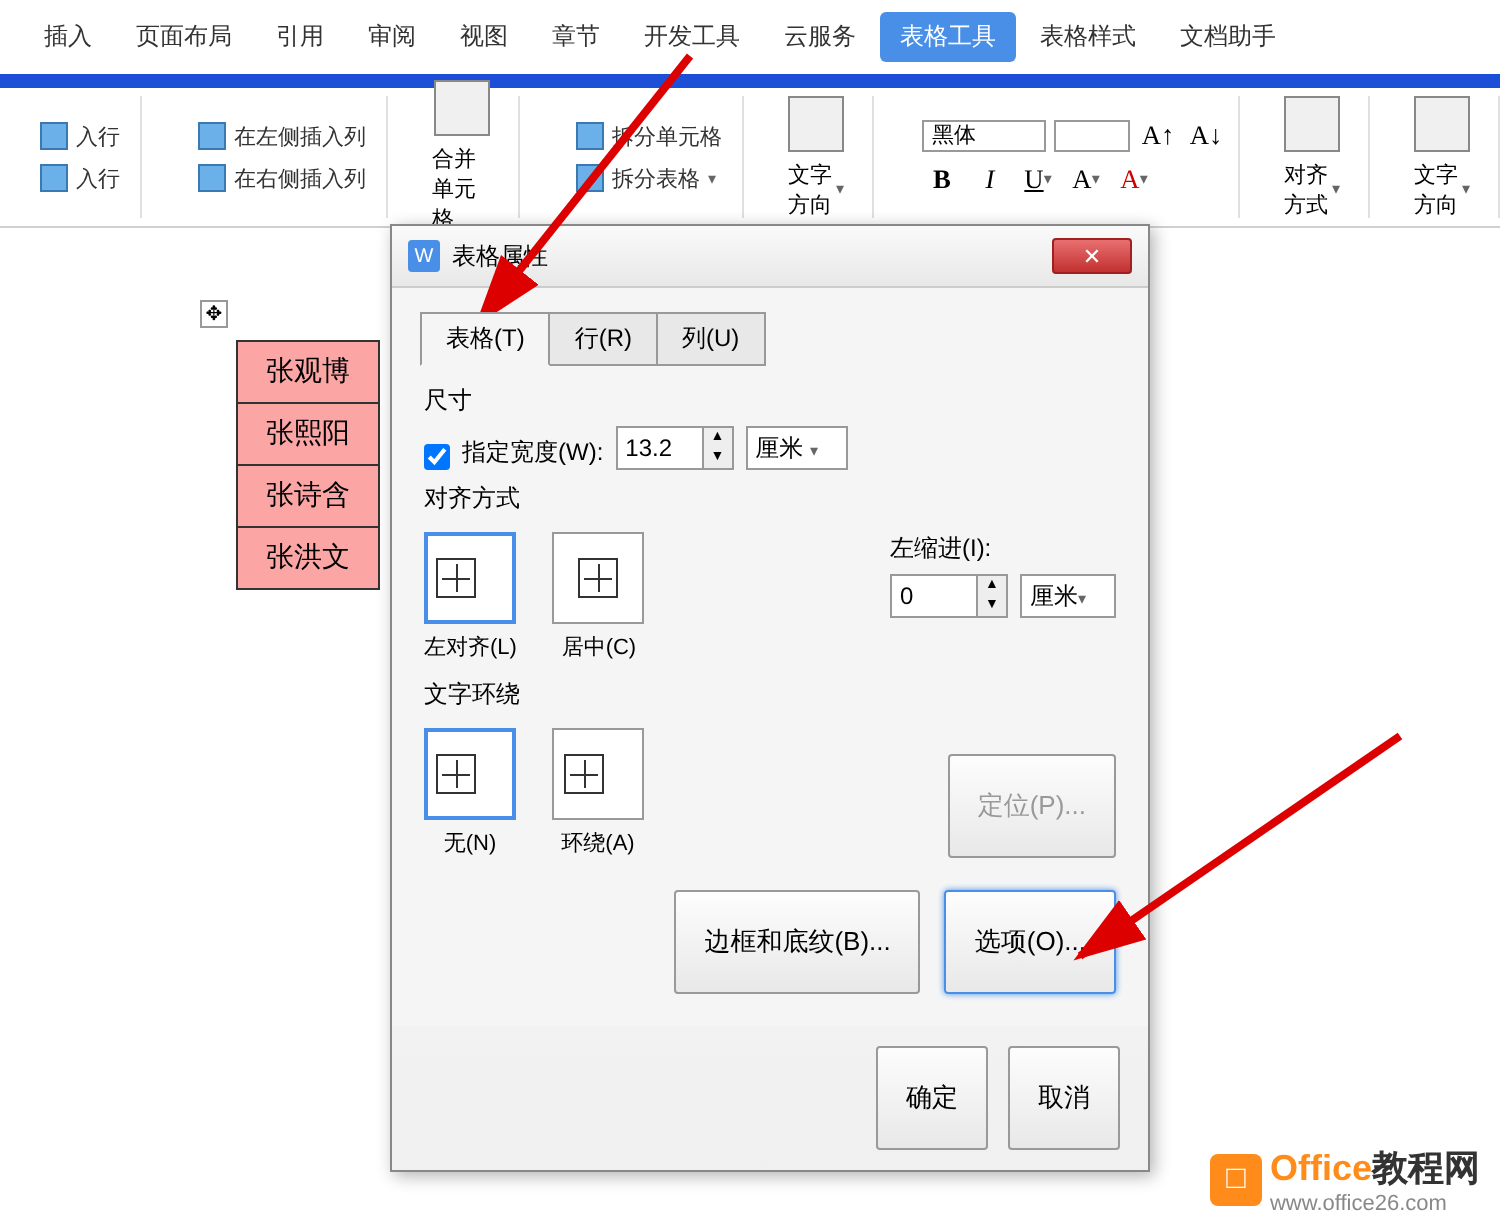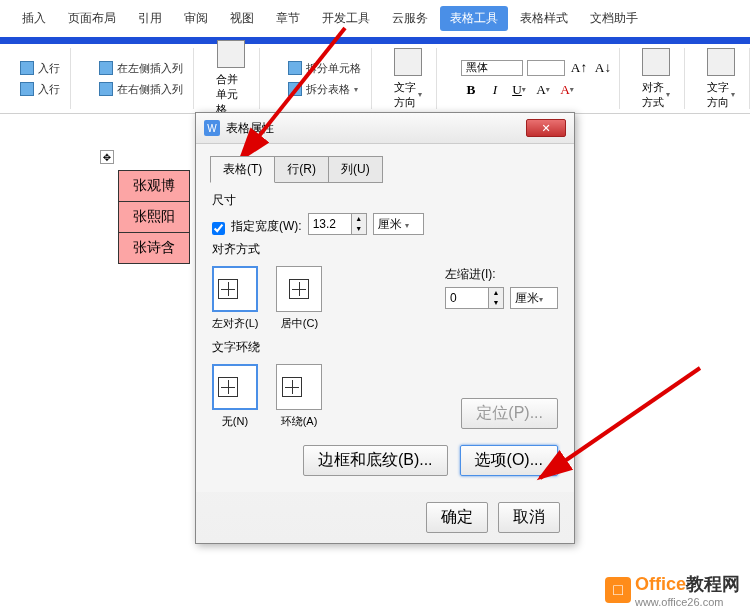--- a/index.html
+++ b/index.html
@@ -54,21 +54,21 @@
     .align-box.selected { border: 2px solid #4a8fe7; }
     .align-inner { width: 20px; height: 20px; border: 1px solid #333; position: relative; }
     .align-inner::before, .align-inner::after { content: ''; position: absolute; background: #333; }
     .align-inner::before { left: 2px; right: 2px; top: 50%; height: 1px; }
     .align-inner::after { top: 2px; bottom: 2px; left: 50%; width: 1px; }
     .align-label { font-size: 11px; }
     
     .indent-group { margin-left: auto; }
     .indent-label { font-size: 12px; margin-bottom: 4px; }
     
-    .btn { padding: 4px 14px; border: 1px solid #999; background: linear-gradient(#fdfdfd,#e8e8e8); cursor: pointer; font-size: 16px; border-radius: 2px; }
+    .btn { padding: 16px 14px; border: 1px solid #999; background: linear-gradient(#fdfdfd,#e8e8e8); cursor: pointer; font-size: 13px; border-radius: 2px; }
     .btn:disabled { color: #999; }
     .btn.highlight { border: 1px solid #4a8fe7; box-shadow: 0 0 3px #4a8fe7; }
     .dialog-footer { display: flex; justify-content: flex-end; gap: 10px; padding: 10px 14px; }
     .panel-btns { display: flex; justify-content: flex-end; gap: 12px; margin-top: 16px; }
     
     .arrow-red { position: absolute; pointer-events: none; }
     .watermark { position: absolute; right: 10px; bottom: 8px; display: flex; align-items: center; gap: 4px; font-family: Arial; }
     .wm-icon { width: 26px; height: 26px; background: #ff8c1a; border-radius: 4px; color: #fff; display: flex; align-items: center; justify-content: center; font-weight: bold; font-size: 16px; }
     .wm-text1 { color: #ff8c1a; font-size: 18px; font-weight: bold; }
     .wm-text2 { color: #333; font-size: 18px; font-weight: bold; }
@@ -184,20 +184,23 @@
 <table class="word-table">
   <tbody>
       <tr>
         <td>张观博</td>
       </tr>
   <tr>
         <td>张熙阳</td>
       </tr>
   <tr>
         <td>张诗含</td>
+      </tr>
+  <tr>
+        <td>张洪文</td>
       </tr>
 </tbody>
   </table>
 
 <div class="dialog">
   <div class="dialog-title">
     <div class="dialog-title-icon">W</div>
     <div class="dialog-title-text">表格属性</div>
     <div class="dialog-close">✕</div>
   </div>

